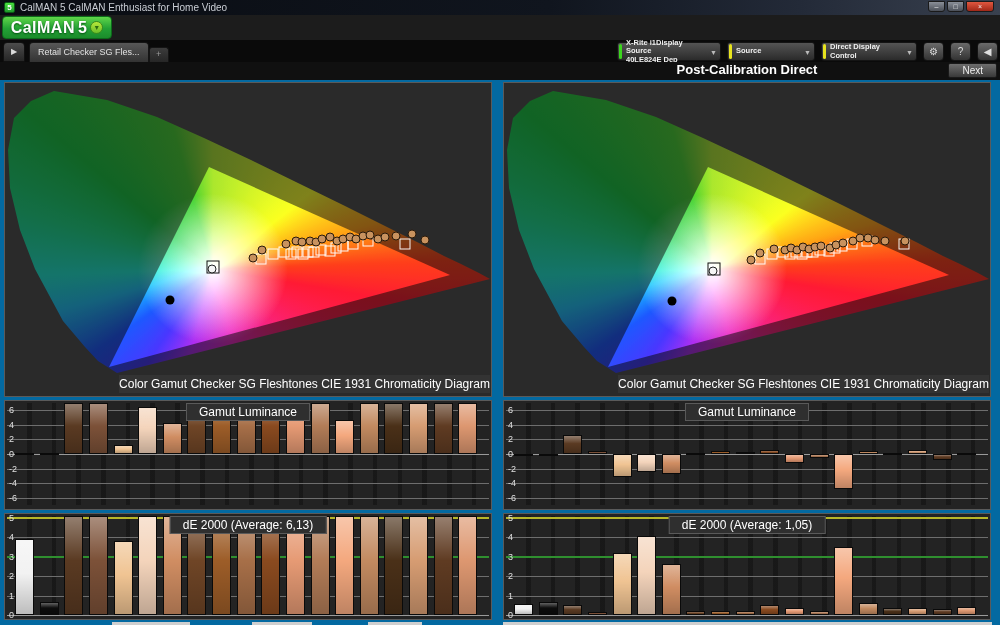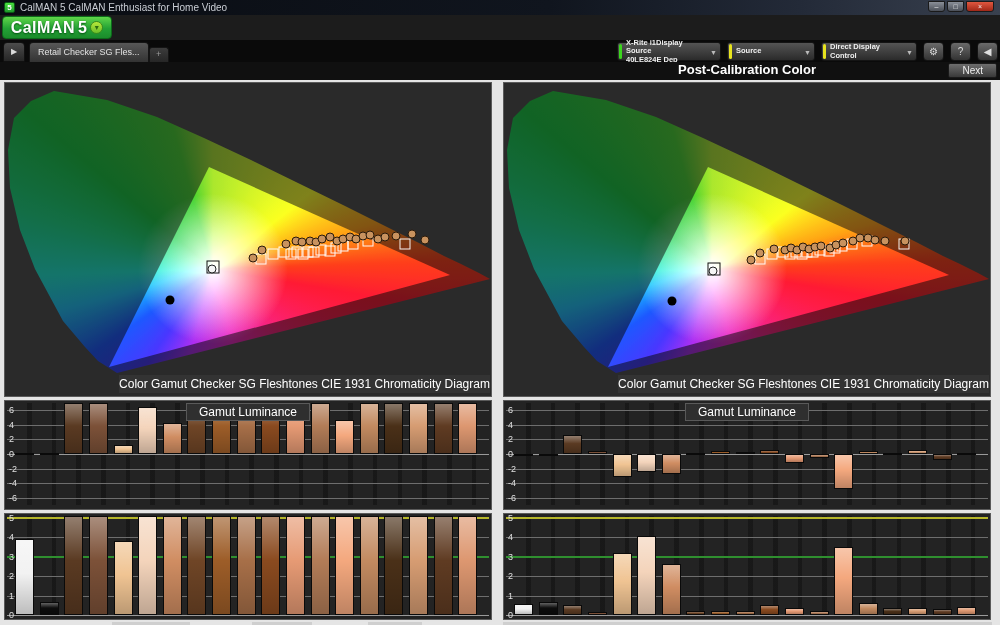--- a/index.html
+++ b/index.html
@@ -56,21 +56,21 @@
     background:linear-gradient(180deg,#6e6e6e,#393939); border:1px solid #1a1a1a;
     color:#eee; font-size:10px; line-height:13px; }
   .nav-btn.back { left:3px;margin-top:17px; }
   .nav-btn.next { right:3px; }
   .report-title { position:absolute; top:0; width:488px; text-align:center; color:#fff;
     font-size:13px; font-weight:bold; }
   .report-title.pre { left:4px; }
   .report-title.post { left:503px; }
 
   
-  .main { height:545px; background:#e5e5e5; position:relative; }
+  .main { height:545px; background:#0369a1; position:relative; }
   .col { position:absolute; top:2px; width:488px; }
   .col.left { left:4px; } .col.right { left:503px; }
 
   
   .cie { position:relative; height:315px; background:#2a2a2a; border:1px solid #5a5a5a;
     overflow:hidden; margin-bottom:3px; }
   .cie-layer { position:absolute; left:0; top:0; width:486px; height:313px;
     background:
       radial-gradient(circle 75px at 42.8% 59.4%, rgba(255,255,255,0.95), rgba(255,255,255,0) 100%),
       conic-gradient(from 0deg at 42.8% 59.4%,
@@ -160,21 +160,21 @@
       <span class="drop-caret">▼</span>
     </div>
     <div class="icon-btn"><span>⚙</span></div>
     <div class="icon-btn"><span>?</span></div>
     <div class="icon-btn"><span>◀</span></div>
   </div>
 </div>
 
 <div class="nav-row">
   <div class="nav-btn back">Back</div>
-  <div class="report-title post">Post-Calibration Color</div>
+  <div class="report-title post">Post-Calibration Direct</div>
   <div class="nav-btn next">Next</div>
 </div>
 
 <div class="main">
   <div class="col left">
     <div class="cie">
       <div class="cie-layer cie-locus"></div>
       <div class="cie-layer cie-triangle"></div>
       <div class="cie-points">
           <div class="pt-square" style="left: 256px; top: 176px;"></div>
@@ -284,20 +284,21 @@
           <div class="bar" style="background: linear-gradient(rgba(255, 255, 255, 0.35), rgba(255, 255, 255, 0) 45%, rgba(0, 0, 0, 0.22)), rgb(138, 74, 31); top: 0px; height: 99px; left: 254.316px;"></div>
           <div class="bar" style="background: linear-gradient(rgba(255, 255, 255, 0.35), rgba(255, 255, 255, 0) 45%, rgba(0, 0, 0, 0.22)), rgb(230, 154, 116); top: 0px; height: 99px; left: 278.947px;"></div>
           <div class="bar" style="background: linear-gradient(rgba(255, 255, 255, 0.35), rgba(255, 255, 255, 0) 45%, rgba(0, 0, 0, 0.22)), rgb(178, 124, 87); top: 0px; height: 99px; left: 303.579px;"></div>
           <div class="bar" style="background: linear-gradient(rgba(255, 255, 255, 0.35), rgba(255, 255, 255, 0) 45%, rgba(0, 0, 0, 0.22)), rgb(244, 168, 126); top: 0px; height: 99px; left: 328.211px;"></div>
           <div class="bar" style="background: linear-gradient(rgba(255, 255, 255, 0.35), rgba(255, 255, 255, 0) 45%, rgba(0, 0, 0, 0.22)), rgb(194, 138, 96); top: 0px; height: 99px; left: 352.842px;"></div>
           <div class="bar" style="background: linear-gradient(rgba(255, 255, 255, 0.35), rgba(255, 255, 255, 0) 45%, rgba(0, 0, 0, 0.22)), rgb(74, 48, 24); top: 0px; height: 99px; left: 377.474px;"></div>
           <div class="bar" style="background: linear-gradient(rgba(255, 255, 255, 0.35), rgba(255, 255, 255, 0) 45%, rgba(0, 0, 0, 0.22)), rgb(214, 156, 114); top: 0px; height: 99px; left: 402.105px;"></div>
           <div class="bar" style="background: linear-gradient(rgba(255, 255, 255, 0.35), rgba(255, 255, 255, 0) 45%, rgba(0, 0, 0, 0.22)), rgb(95, 59, 34); top: 0px; height: 99px; left: 426.737px;"></div>
           <div class="bar" style="background: linear-gradient(rgba(255, 255, 255, 0.35), rgba(255, 255, 255, 0) 45%, rgba(0, 0, 0, 0.22)), rgb(221, 151, 112); top: 0px; height: 99px; left: 451.368px;"></div>
         </div>
+      <div class="chart-title">dE 2000 (Average: 6,13)</div>
     </div>
   </div>
 
   <div class="col right">
     <div class="cie">
       <div class="cie-layer cie-locus"></div>
       <div class="cie-layer cie-triangle"></div>
       <div class="cie-points">
           <div class="pt-square" style="left: 256px; top: 176px;"></div>
           <div class="pt-square" style="left: 268px; top: 171px;"></div>
@@ -405,20 +406,21 @@
           <div class="bar" style="background: linear-gradient(rgba(255, 255, 255, 0.35), rgba(255, 255, 255, 0) 45%, rgba(0, 0, 0, 0.22)), rgb(138, 74, 31); top: 89.3px; height: 9.7px; left: 254.316px;"></div>
           <div class="bar" style="background: linear-gradient(rgba(255, 255, 255, 0.35), rgba(255, 255, 255, 0) 45%, rgba(0, 0, 0, 0.22)), rgb(230, 154, 116); top: 92.21px; height: 6.79px; left: 278.947px;"></div>
           <div class="bar" style="background: linear-gradient(rgba(255, 255, 255, 0.35), rgba(255, 255, 255, 0) 45%, rgba(0, 0, 0, 0.22)), rgb(178, 124, 87); top: 95.12px; height: 3.88px; left: 303.579px;"></div>
           <div class="bar" style="background: linear-gradient(rgba(255, 255, 255, 0.35), rgba(255, 255, 255, 0) 45%, rgba(0, 0, 0, 0.22)), rgb(244, 168, 126); top: 31.1px; height: 67.9px; left: 328.211px;"></div>
           <div class="bar" style="background: linear-gradient(rgba(255, 255, 255, 0.35), rgba(255, 255, 255, 0) 45%, rgba(0, 0, 0, 0.22)), rgb(194, 138, 96); top: 87.36px; height: 11.64px; left: 352.842px;"></div>
           <div class="bar" style="background: linear-gradient(rgba(255, 255, 255, 0.35), rgba(255, 255, 255, 0) 45%, rgba(0, 0, 0, 0.22)), rgb(74, 48, 24); top: 92.21px; height: 6.79px; left: 377.474px;"></div>
           <div class="bar" style="background: linear-gradient(rgba(255, 255, 255, 0.35), rgba(255, 255, 255, 0) 45%, rgba(0, 0, 0, 0.22)), rgb(214, 156, 114); top: 92.21px; height: 6.79px; left: 402.105px;"></div>
           <div class="bar" style="background: linear-gradient(rgba(255, 255, 255, 0.35), rgba(255, 255, 255, 0) 45%, rgba(0, 0, 0, 0.22)), rgb(95, 59, 34); top: 93.18px; height: 5.82px; left: 426.737px;"></div>
           <div class="bar" style="background: linear-gradient(rgba(255, 255, 255, 0.35), rgba(255, 255, 255, 0) 45%, rgba(0, 0, 0, 0.22)), rgb(221, 151, 112); top: 91.24px; height: 7.76px; left: 451.368px;"></div>
         </div>
+      <div class="chart-title">dE 2000 (Average: 1,05)</div>
     </div>
   </div>
 
   <div class="bottom-strip">
       <div class="strip-seg" style="left: 112px; width: 78px;"></div>
       <div class="strip-seg" style="left: 252px; width: 60px;"></div>
       <div class="strip-seg" style="left: 368px; width: 54px;"></div>
       <div class="strip-seg" style="left: 503px; width: 489px;"></div>
     </div>
 </div>

